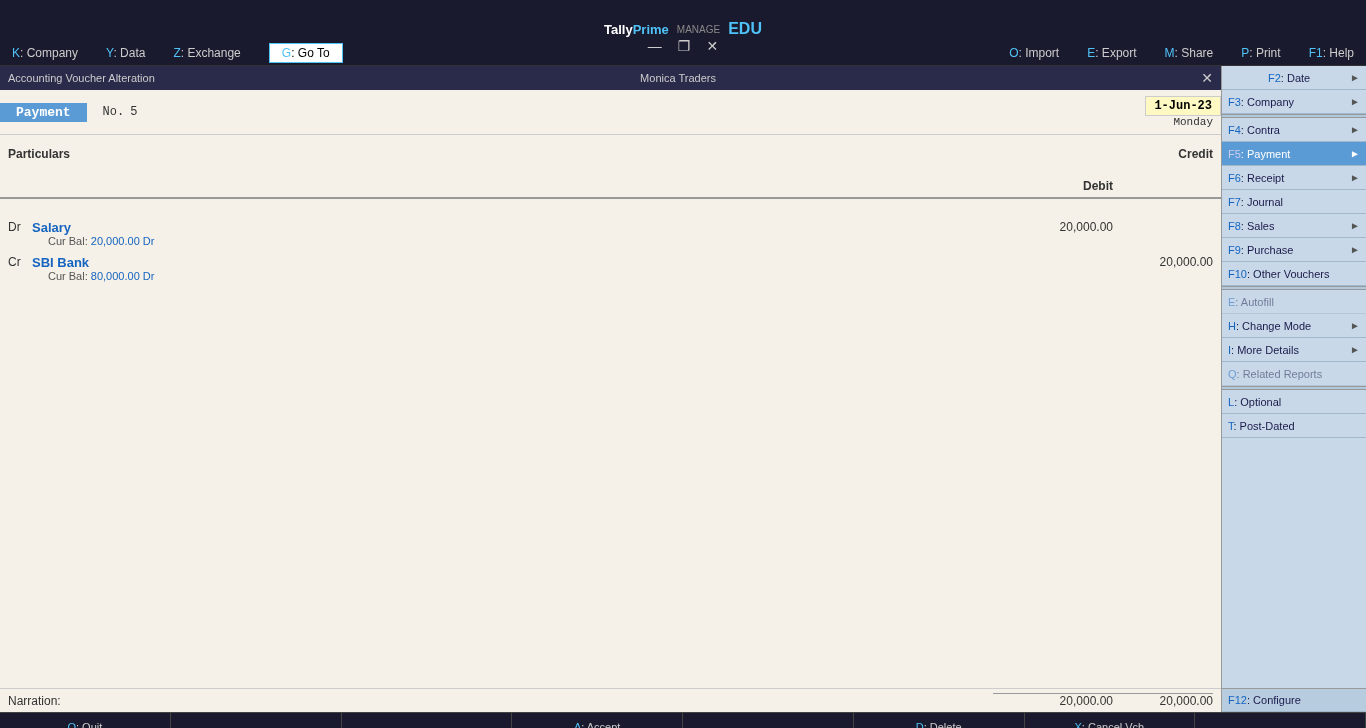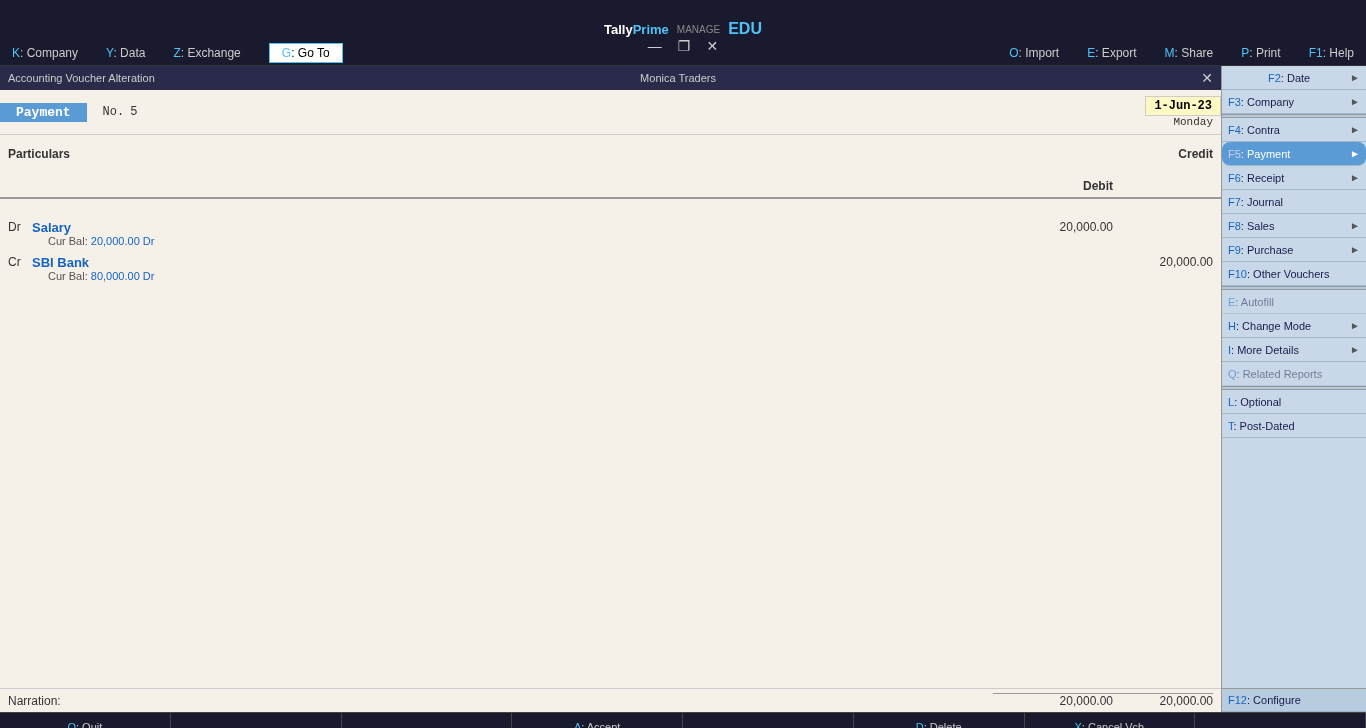--- a/index.html
+++ b/index.html
@@ -291,21 +291,21 @@
       <span class="right-panel-label"><span style="color:#1565c0;">F3</span>: Company</span>
       <span class="right-panel-arrow">►</span>
     </div>
 
     <div class="right-panel-divider"></div>
 
     <div class="right-panel-item">
       <span class="right-panel-label"><span style="color:#1565c0;">F4</span>: Contra</span>
       <span class="right-panel-arrow">►</span>
     </div>
-    <div class="right-panel-item" style="background:#5b9bd5;border-radius:8px;">
+    <div class="right-panel-item" style="background:#5b9bd5;">
       <span class="right-panel-label" style="color:#fff;"><span style="color:#cce;">F5</span>: Payment</span>
       <span class="right-panel-arrow" style="color:#fff;">►</span>
     </div>
     <div class="right-panel-item">
       <span class="right-panel-label"><span style="color:#1565c0;">F6</span>: Receipt</span>
       <span class="right-panel-arrow">►</span>
     </div>
     <div class="right-panel-item">
       <span class="right-panel-label"><span style="color:#1565c0;">F7</span>: Journal</span>
     </div>

